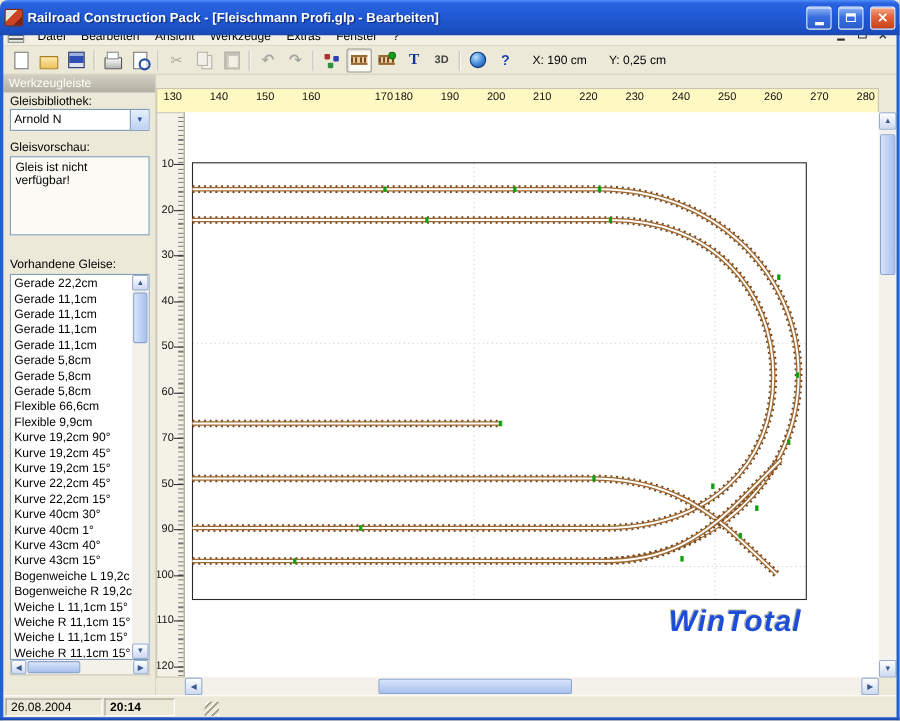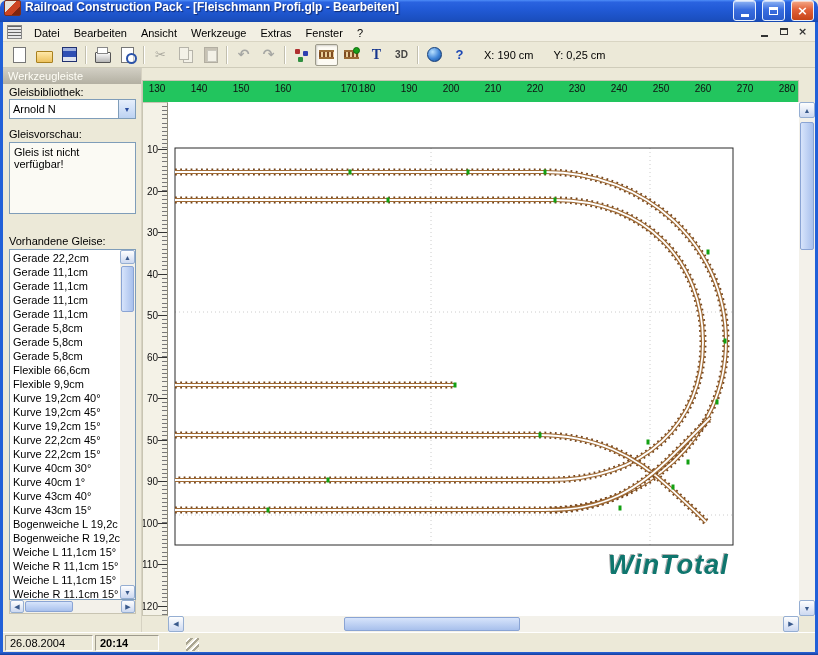--- a/index.html
+++ b/index.html
@@ -4,23 +4,23 @@
 <style>
   html,body{margin:0;padding:0;background:#9aa0a8;}
   .window{position:relative;width:818px;height:655px;font-family:"Liberation Sans","DejaVu Sans",sans-serif;
     background:#ECE9D8;overflow:hidden;}
   
   .edge{position:absolute;z-index:6;background:#2160d8;}
   .edge.left{left:0;top:22px;bottom:0;width:3px;}
   .edge.right{right:0;top:22px;bottom:0;width:3px;}
   .edge.bottom{left:0;right:0;bottom:0;height:3px;background:linear-gradient(180deg,#2b63d8,#123f9e);}
   
-  .titlebar{position:absolute;top:0;left:0;right:0;height:22px;border-radius:7px 7px 0 0;z-index:7;
+  .titlebar{position:absolute;top:0;left:0;right:0;height:32px;border-radius:7px 7px 0 0;z-index:7;
     background:linear-gradient(180deg,#4e8df8 0%,#2a63e0 10%,#215ad6 42%,#1b4fc0 88%,#1648ae 100%);
-    display:flex;gap:4px;padding:0 4px;box-sizing:border-box;}
+    display:flex;align-items:center;gap:4px;padding:0 4px;box-sizing:border-box;}
   .app-icon{flex:none;width:15px;height:14px;border-radius:2px;border:1px solid #7a3020;
     background:linear-gradient(135deg,#e8e4da 0 38%,#cc4422 38% 72%,#7e2410 72%);}
   .title-text{flex:1;color:#fff;font-size:12px;font-weight:bold;white-space:nowrap;overflow:hidden;
     text-shadow:1px 1px 1px rgba(10,30,90,.8);}
   .cap-btn{flex:none;width:21px;height:19px;margin-left:2px;border:1px solid #e8f0fc;border-radius:3px;
     background:linear-gradient(180deg,#8fb4f4,#3a6ee0 45%,#2a5ccc);box-shadow:inset 0 1px 0 rgba(255,255,255,.55);
     color:#fff;display:flex;align-items:center;justify-content:center;position:relative;}
   .cap-btn.close{background:linear-gradient(180deg,#f4a988,#e2623a 45%,#c64418);}
   .glyph-min{width:8px;height:3px;background:#fff;margin-top:10px;}
   .glyph-max{width:9px;height:8px;border:1px solid #fff;border-top-width:3px;box-sizing:border-box;}
@@ -103,36 +103,36 @@
   .lb-vscroll{position:absolute;top:0;bottom:0;right:0;width:15px;background:#F3F1EA;}
   .lb-vscroll .up{position:absolute;top:0;left:0;right:0;height:14px;}
   .lb-vscroll .down{position:absolute;bottom:0;left:0;right:0;height:14px;}
   .lb-vscroll .sb-thumb{left:1px;right:1px;top:16px;height:46px;}
   .lb-hscroll{position:absolute;top:532px;left:6px;width:127px;height:14px;background:#F3F1EA;border:1px solid #c8c4b2;border-top:none;box-sizing:border-box;}
   .lb-hscroll .lft{position:absolute;left:0;top:0;bottom:0;width:14px;}
   .lb-hscroll .rgt{position:absolute;right:0;top:0;bottom:0;width:14px;}
   .lb-hscroll .sb-thumb{top:1px;bottom:1px;left:15px;width:48px;}
   
   .canvas-region{position:absolute;top:68px;left:142px;right:3px;bottom:23px;background:#ECE9D8;}
-  .hruler{position:absolute;top:12px;left:0;right:16px;height:38px;background:#22c55e;border:1px solid #c8c5b2;
+  .hruler{position:absolute;top:12px;left:0;right:16px;height:38px;background:#fef9c3;border:1px solid #c8c5b2;
     border-bottom-color:#8e8b7a;box-sizing:border-box;overflow:hidden;}
   .hruler .ticks{position:absolute;left:0;right:0;bottom:0;height:5px;
     background:repeating-linear-gradient(90deg,#777 0 1px,transparent 1px 4.2px);background-position:14px 0;}
   .hlab{position:absolute;top:2px;transform:translateX(-50%);font-size:10px;color:#111;}
   .htick{position:absolute;bottom:0;width:1px;height:9px;background:#333;}
   .vruler{position:absolute;top:34px;left:0;width:26px;bottom:16px;background:#F4F2E7;border:1px solid #c8c5b2;
     border-right-color:#8e8b7a;box-sizing:border-box;overflow:hidden;}
   .vruler .ticks{position:absolute;top:0;bottom:0;right:0;width:5px;
     background:repeating-linear-gradient(180deg,#777 0 1px,transparent 1px 4.15px);background-position:0 46px;}
   .vlab{position:absolute;right:9px;transform:translateY(-50%);font-size:10px;color:#111;}
   .vtick{position:absolute;right:0;height:1px;width:9px;background:#333;}
   .canvas{position:absolute;top:34px;left:26px;right:16px;bottom:16px;background:#fff;overflow:hidden;}
   .canvas svg{position:absolute;inset:0;}
   .watermark{position:absolute;left:440px;top:448px;font-size:27px;font-weight:bold;font-style:italic;
-    color:#0f766e;letter-spacing:1px;text-shadow:1px 1px 0 #ffffff,-1px -1px 0 #b2b2b2;}
+    color:#1d4ed8;letter-spacing:1px;text-shadow:1px 1px 0 #ffffff,-1px -1px 0 #b2b2b2;}
   .vscroll{position:absolute;top:34px;right:0;width:16px;bottom:16px;background:#F3F1EA;}
   .vscroll .up{position:absolute;top:0;left:0;right:0;height:16px;}
   .vscroll .down{position:absolute;bottom:0;left:0;right:0;height:16px;}
   .vscroll .sb-thumb{left:1px;right:1px;top:20px;height:128px;}
   .hscroll{position:absolute;left:26px;right:16px;bottom:0;height:16px;background:#F3F1EA;}
   .hscroll .lft{position:absolute;left:0;top:0;bottom:0;width:16px;}
   .hscroll .rgt{position:absolute;right:0;top:0;bottom:0;width:16px;}
   .hscroll .sb-thumb{top:1px;bottom:1px;left:176px;width:176px;}
   
   .statusbar{position:absolute;left:3px;right:3px;bottom:3px;height:20px;background:#ECE9D8;border-top:1px solid #fff;
@@ -229,21 +229,21 @@
           <div class="list-item">Gerade 22,2cm</div>
           <div class="list-item">Gerade 11,1cm</div>
           <div class="list-item">Gerade 11,1cm</div>
           <div class="list-item">Gerade 11,1cm</div>
           <div class="list-item">Gerade 11,1cm</div>
           <div class="list-item">Gerade 5,8cm</div>
           <div class="list-item">Gerade 5,8cm</div>
           <div class="list-item">Gerade 5,8cm</div>
           <div class="list-item">Flexible 66,6cm</div>
           <div class="list-item">Flexible 9,9cm</div>
-          <div class="list-item">Kurve 19,2cm 40°</div>
+          <div class="list-item">Kurve 19,2cm 90°</div>
           <div class="list-item">Kurve 19,2cm 45°</div>
           <div class="list-item">Kurve 19,2cm 15°</div>
           <div class="list-item">Kurve 22,2cm 45°</div>
           <div class="list-item">Kurve 22,2cm 15°</div>
           <div class="list-item">Kurve 40cm 30°</div>
           <div class="list-item">Kurve 40cm 1°</div>
           <div class="list-item">Kurve 43cm 40°</div>
           <div class="list-item">Kurve 43cm 15°</div>
           <div class="list-item">Bogenweiche L 19,2c</div>
           <div class="list-item">Bogenweiche R 19,2c</div>

